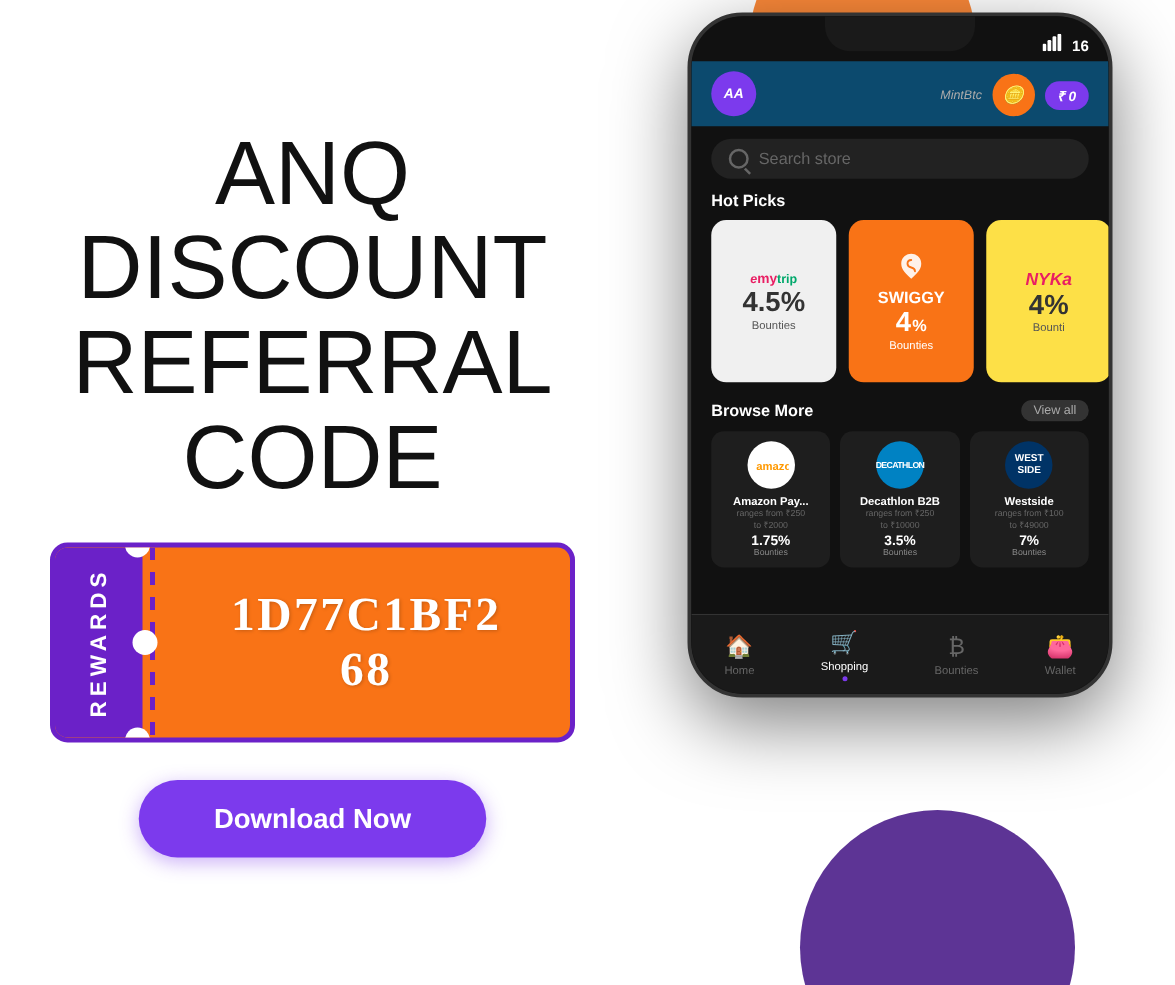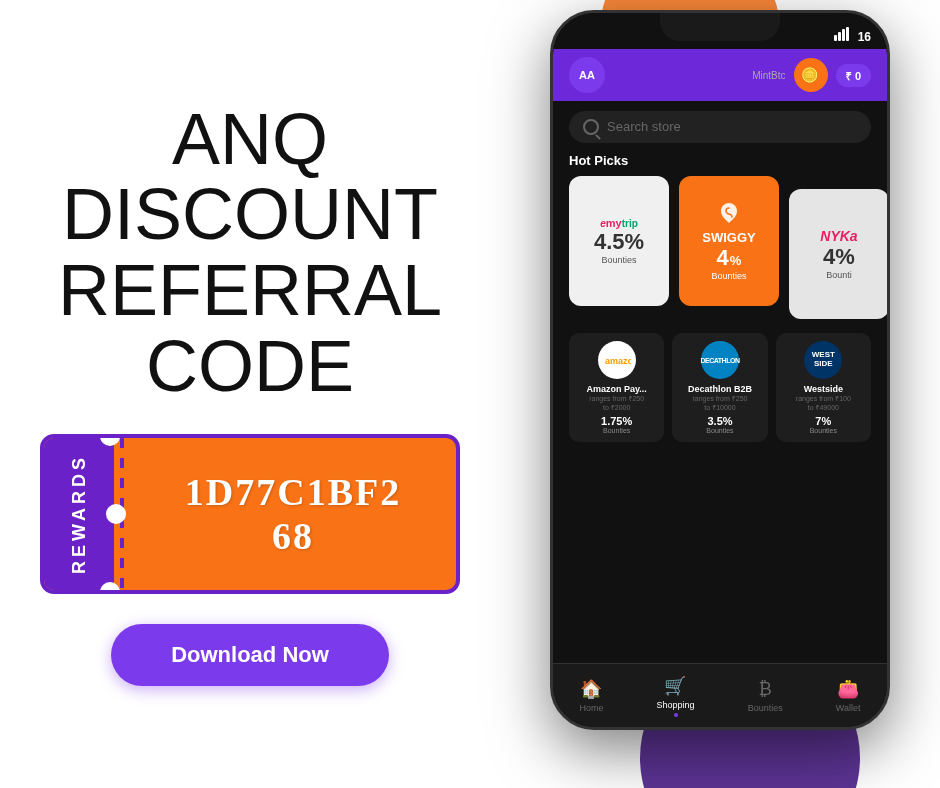--- a/index.html
+++ b/index.html
@@ -172,21 +172,21 @@
       position: absolute;
       right: 20px;
       top: 10px;
       width: 400px;
       height: 768px;
       z-index: 2;
     }
 
     .phone-outer {
       width: 340px;
-      height: 720px;
+      height: 548px;
       background: #1a1a1a;
       border-radius: 44px;
       position: relative;
       margin: 0 auto;
       box-shadow: 0 20px 60px rgba(0,0,0,0.5);
       border: 3px solid #333;
       overflow: hidden;
     }
 
     
@@ -223,25 +223,26 @@
       padding-top: 8px;
     }
     .status-bar-signal {
       color: #fff;
       font-size: 12px;
       font-weight: bold;
     }
 
     
     .app-header {
-      background: #6d28d9;
+      background: #0c4a6e;
       padding: 8px 16px;
       display: flex;
-      align-items: center;
+      align-items: flex-end;
       justify-content: space-between;
+      font-style: italic;
     }
 
     .avatar-aa {
       width: 36px;
       height: 36px;
       background: #7C3AED;
       border-radius: 50%;
       display: flex;
       align-items: center;
       justify-content: center;
@@ -366,22 +367,21 @@
       padding: 10px;
       flex-shrink: 0;
     }
     .hot-pick-card.mytrip {
       background: #f0f0f0;
     }
     .hot-pick-card.swiggy {
       background: #F97316;
     }
     .hot-pick-card.nykaa {
-      background: #e5e5e5;
-      margin-top: 13px;
+      background: #fde047;
     }
     .mytrip-logo { color: #E91E63; font-size: 11px; font-weight: 900; }
     .swiggy-logo { color: #fff; font-size: 14px; font-weight: 900; }
     .nykaa-logo { color: #E91E63; font-size: 14px; font-weight: 900; font-style: italic; }
 
     .card-percent {
       font-size: 22px;
       font-weight: 900;
     }
     .card-percent.dark { color: #333; }
@@ -593,20 +593,24 @@
           <div class="card-bounties white">Bounties</div>
         </div>
 
         <div class="hot-pick-card nykaa">
           <div class="nykaa-logo">NYKa</div>
           <div class="card-percent dark">4%</div>
           <div class="card-bounties">Bounti</div>
         </div>
       </div>
 
+      <div class="browse-header">
+        <div class="section-title" style="padding:0;">Browse More</div>
+        <div class="view-all-btn">View all</div>
+      </div>
 
       <div class="browse-grid">
 
         <div class="browse-card">
           <div class="browse-icon amazon-icon">
             <svg width="28" height="18" viewBox="0 0 28 18">
               <text x="2" y="13" font-size="9" font-weight="bold" fill="#F90">amazon</text>
             </svg>
           </div>
           <div class="browse-name">Amazon Pay...</div>

